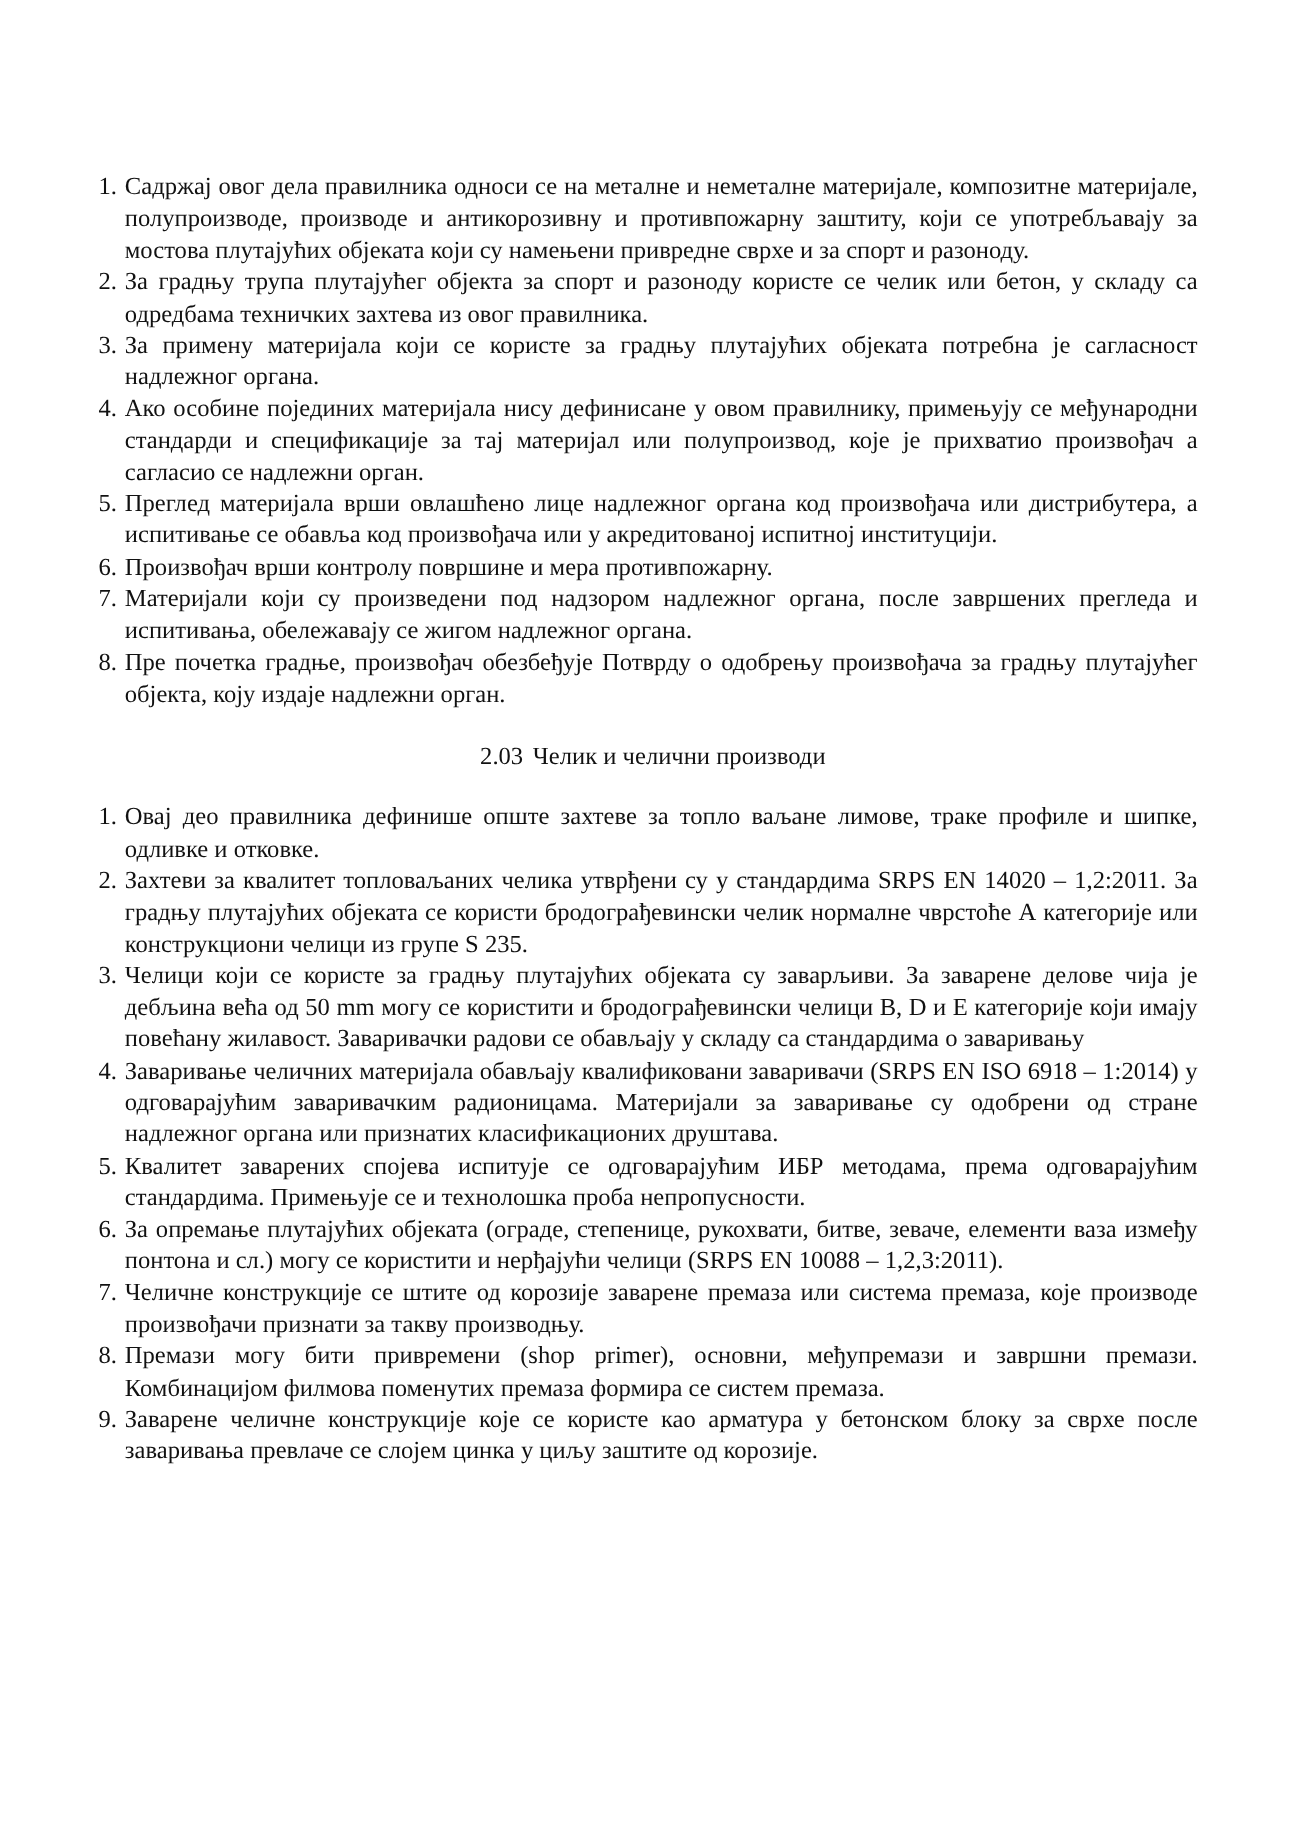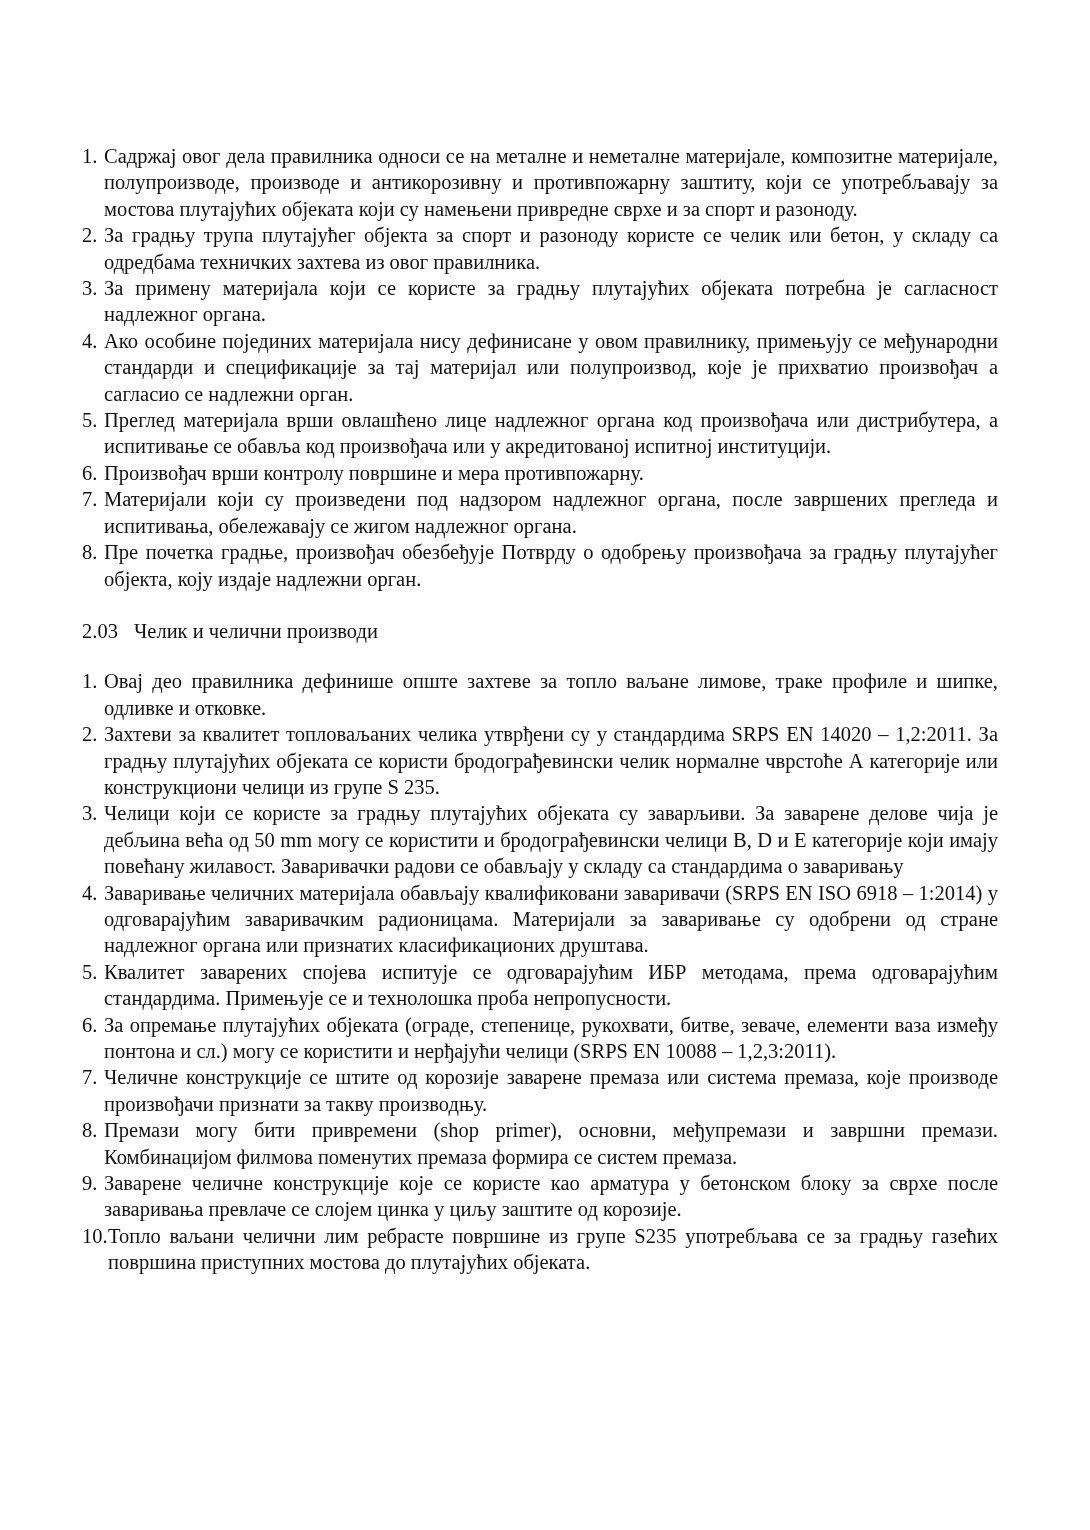--- a/index.html
+++ b/index.html
@@ -41,20 +41,21 @@
     }
     .txt {
       display: block;
     }
     .section-heading {
       margin: 26px 0 24px 0;
       padding: 0;
       font-size: 20.5px;
       font-weight: normal;
       line-height: 26.4px;
+      text-align: center;
     }
     .section-heading .sec-num {
       display: inline-block;
       width: 52px;
     }
     .second-list li {
       padding-left: 26px;
     }
     .second-list li.two-digit {
       padding-left: 26px;
@@ -137,19 +138,15 @@
         <span class="txt">Челичне конструкције се штите од корозије заварене премаза или система премаза, које производе произвођачи признати за такву производњу.</span>
       </li>
     <li>
         <span class="num">8.</span>
         <span class="txt">Премази могу бити привремени (shop primer), основни, међупремази и завршни премази. Комбинацијом филмова поменутих премаза формира се систем премаза.</span>
       </li>
     <li>
         <span class="num">9.</span>
         <span class="txt">Заварене челичне конструкције које се користе као арматура у бетонском блоку за сврхе после заваривања превлаче се слојем цинка у циљу заштите од корозије.</span>
       </li>
-    <li class="two-digit">
-        <span class="num">10.</span>
-        <span class="txt">Топло ваљани челични лим ребрасте површине из групе S235 употребљава се за градњу газећих површина приступних мостова до плутајућих објеката.</span>
-      </li>
   </ol>
 
 </div>
 
 </body></html>

